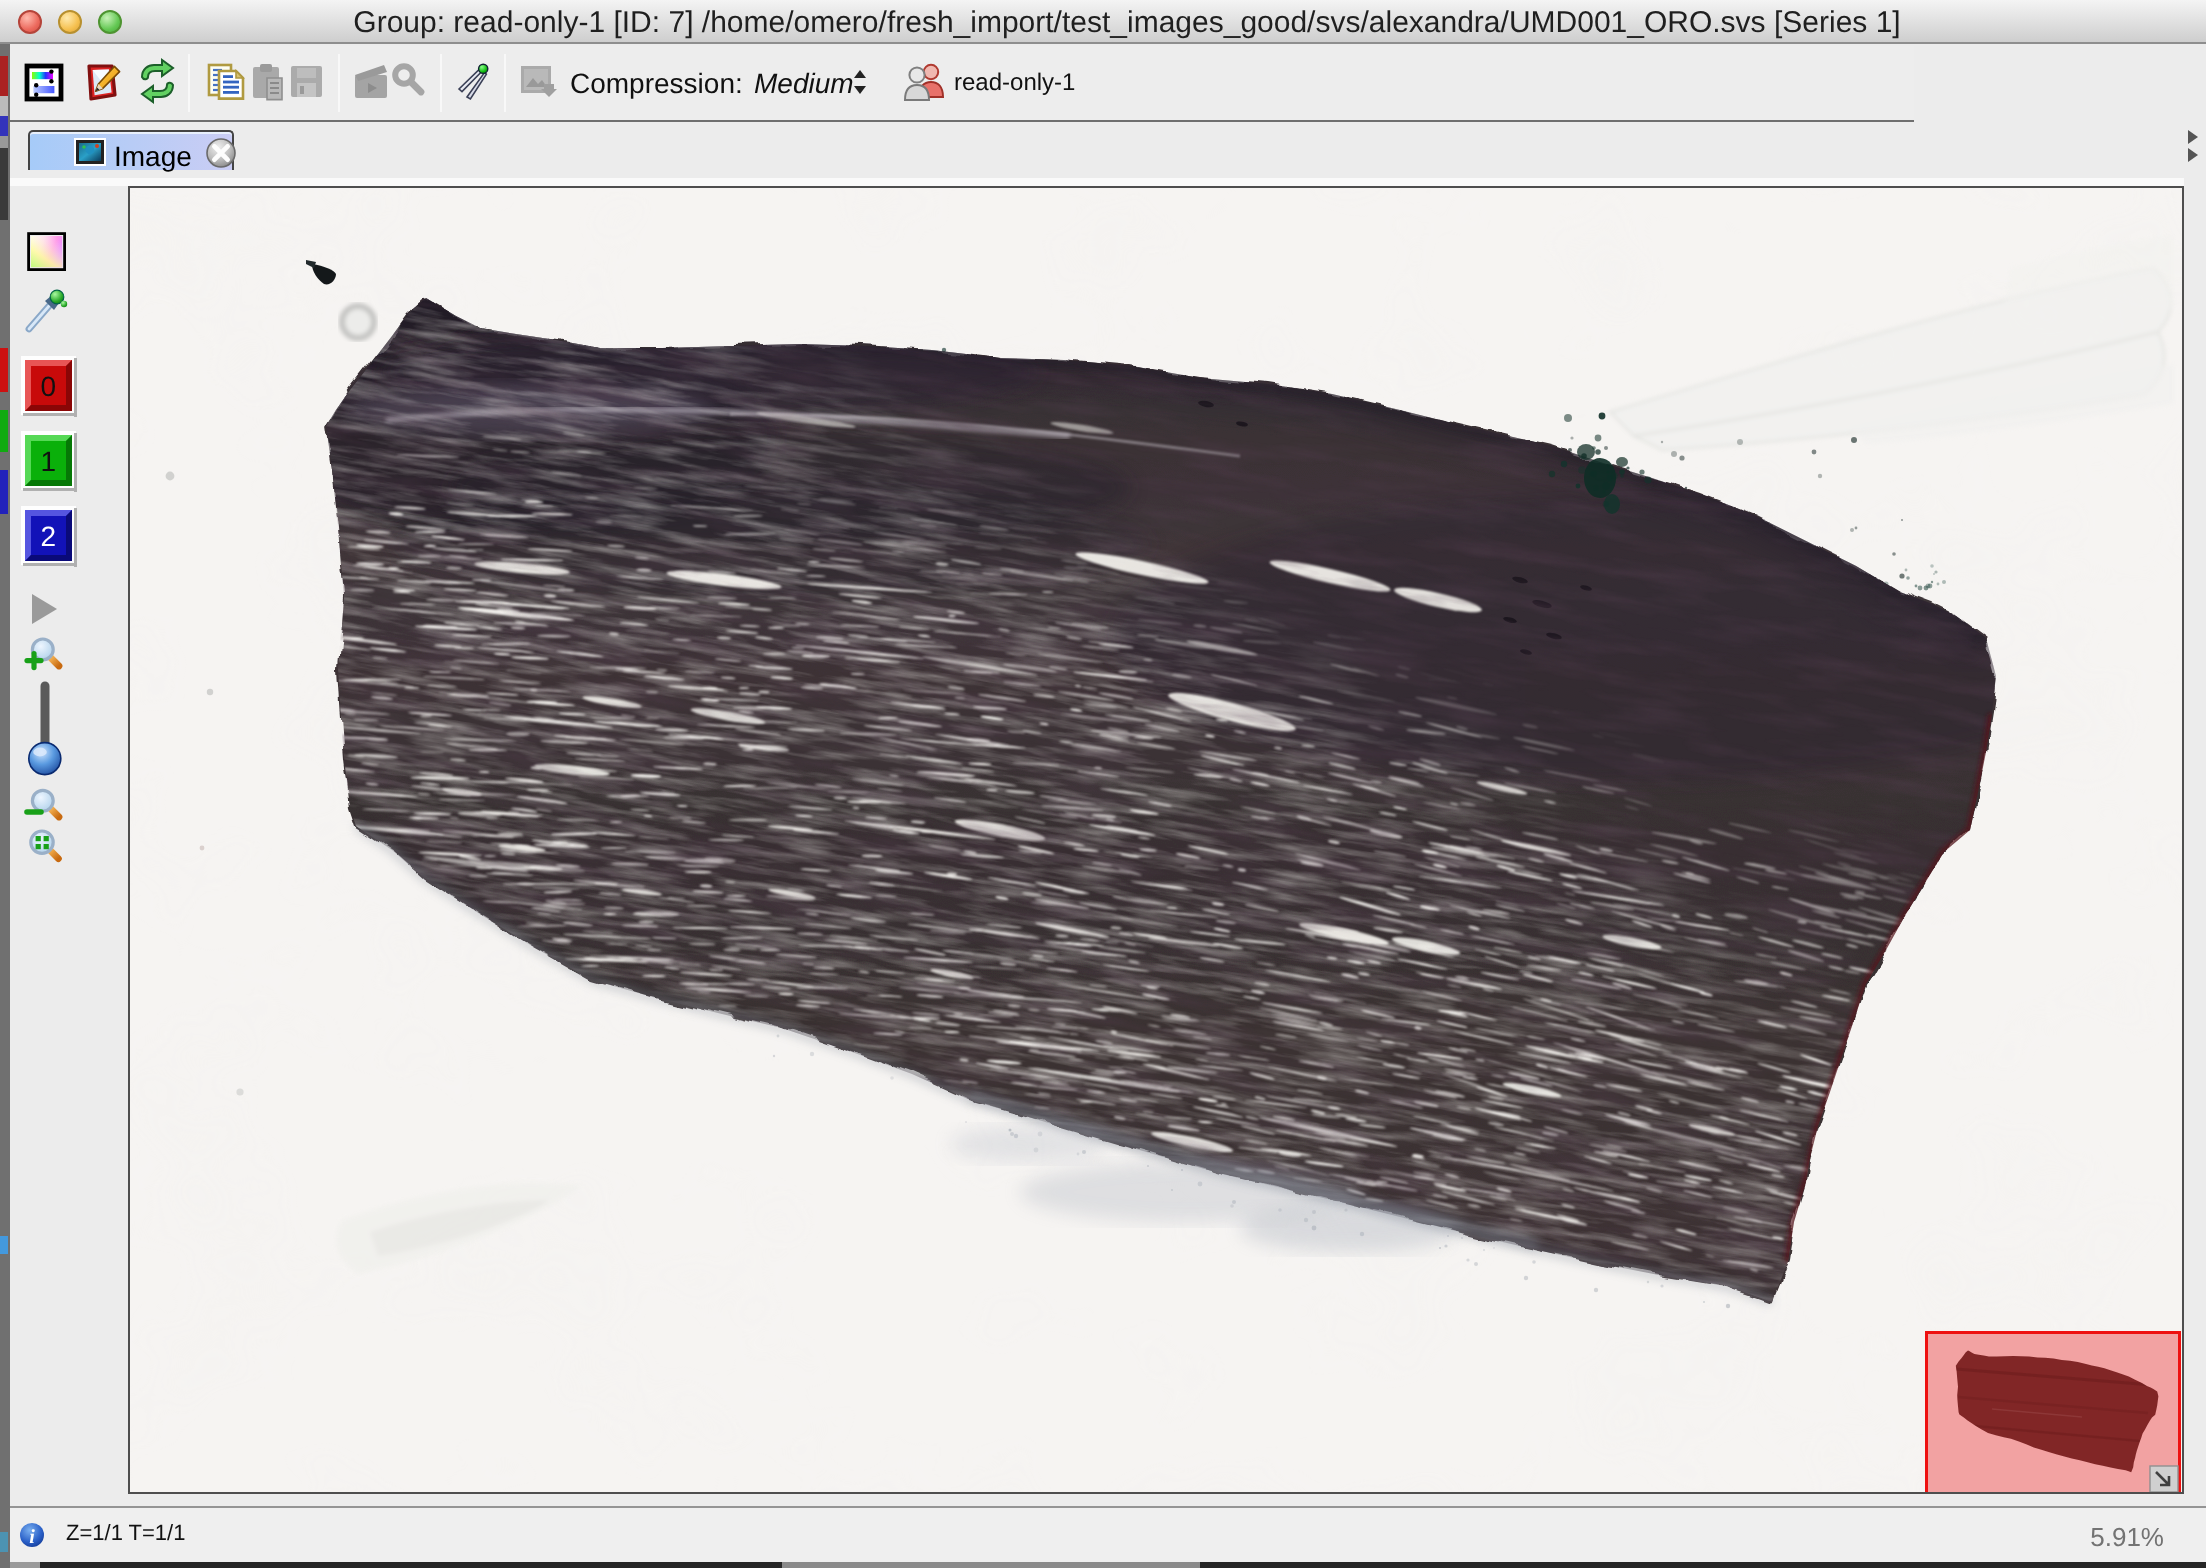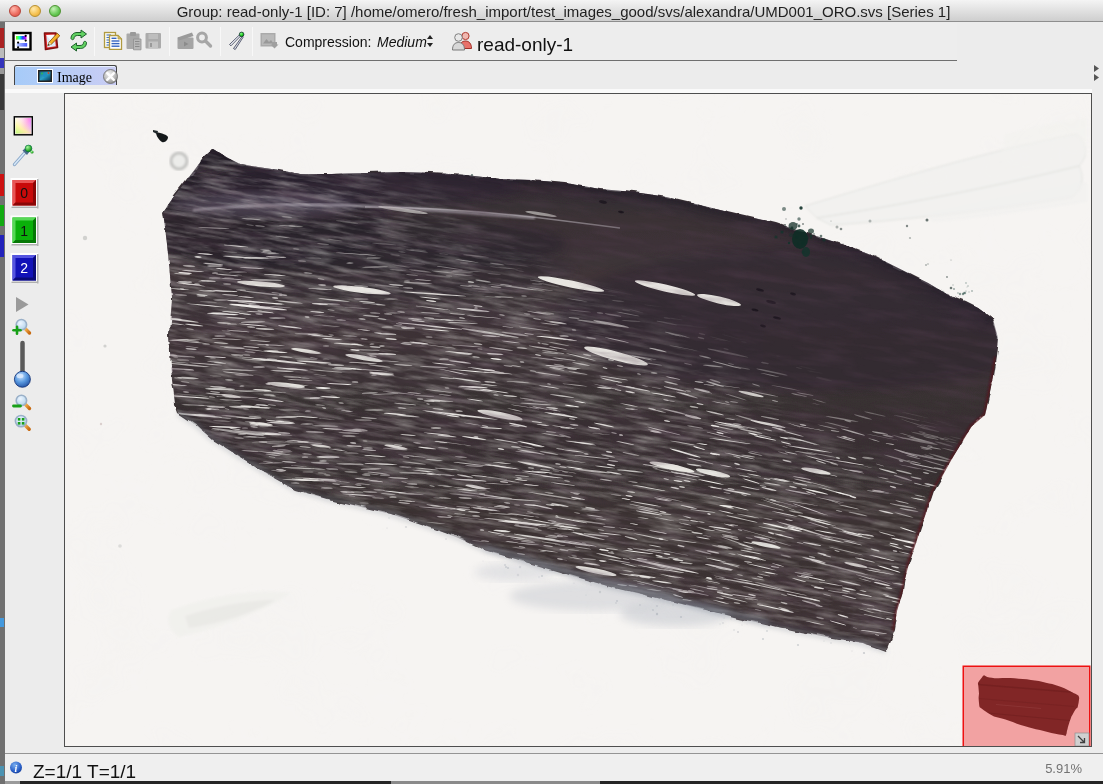--- a/index.html
+++ b/index.html
@@ -2,21 +2,21 @@
 <html><head><meta charset="utf-8"><style>
 * { margin:0; padding:0; box-sizing:border-box; }
 html,body { width:1103px; height:784px; overflow:hidden; font-family:"Liberation Sans",sans-serif; background:#ececec; }
 .abs { position:absolute; }
 #titlebar { left:0; top:0; width:1103px; height:22px; background:linear-gradient(#f4f4f4,#cecece); border-bottom:1px solid #8e8e8e;padding-left:44px; }
 .tl { position:absolute; top:5px; width:12px; height:12px; border-radius:50%; }
 #title { position:absolute; top:3px; left:12px; width:100%; text-align:center; font-size:15px; color:#1f1f1f; }
 #toolbar { left:0; top:23px; width:957px; height:38px; background:#ededed; border-bottom:1px solid #6f6f6f; }
 .sep { position:absolute; top:4px; width:1px; height:29px; background:#c9c9c9; border-right:1px solid #f8f8f8; }
 #tabrow { left:0; top:62px; width:1103px; height:27px; background:#ececec; }
-#tab { position:absolute; left:14px; top:3px; width:103px; height:20px; background:linear-gradient(90deg,#a6cbf8,#cacdf4); border:1px solid #444; border-bottom:none; border-radius:2.5px 2.5px 0 0; box-shadow:inset 0 1px 0 #e8f0fc;font-family:Liberation Serif, serif; }
+#tab { position:absolute; left:14px; top:3px; width:103px; height:20px; background:linear-gradient(90deg,#a6cbf8,#cacdf4); border:1px solid #444; border-bottom:none; border-radius:2.5px 2.5px 0 0; box-shadow:inset 0 1px 0 #e8f0fc; }
 #content { left:0; top:89px; width:1103px; height:664px; background:#ececec; }
 #whitestrip { position:absolute; left:5px; top:0; width:1087px; height:4px; background:#fafafa; }
 #panel { position:absolute; left:64px; top:4px; width:1028px; height:654px; border:1px solid #4e4e4e; background:#f6f4f2; }
 #statusbar { left:0; top:753px; width:1103px; height:28px; background:#efefef; border-top:1px solid #949494; }
 #bottomline { left:0; top:781px; width:1103px; height:3px; background:#262626; }
 #leftstrip { left:0; top:22px; width:5px; height:762px; background:#707070; }
 </style></head><body>
 
 <div class="abs" id="titlebar">
  <div class="tl" style="left:9px;  background:radial-gradient(circle at 35% 30%,#ffb9ad,#ec6a5e 60%,#d24b3e); border:1px solid #b5443a;"></div>
@@ -142,21 +142,21 @@
  <div class="sep" style="left:94px;"></div>
  <div class="sep" style="left:169px;"></div>
  <div class="sep" style="left:220px;"></div>
  <div class="sep" style="left:252px;"></div>
  <svg width="220" height="38" viewBox="0 0 220 38" style="position:absolute;left:280px;top:0" xmlns="http://www.w3.org/2000/svg">
 <text x="5" y="23.5" font-family="Liberation Sans,sans-serif" font-size="14" fill="#111">Compression:</text>
 <text x="97" y="23.5" font-family="Liberation Sans,sans-serif" font-size="14" font-style="italic" fill="#111">Medium</text>
 <path d="M147,16 L150,12 L153,16 Z" fill="#222"></path>
 <path d="M147,20 L150,24 L153,20 Z" fill="#222"></path>
 </svg>
- <div style="position:absolute; left:477px; top:11px; font-size:19px; color:#111;">read-only-1</div>
+ <div style="position:absolute; left:477px; top:11px; font-size:12px; color:#111;">read-only-1</div>
 </div>
 
 <div class="abs" id="tabrow">
   <div id="tab">
     <svg width="120" height="23" viewBox="0 0 120 23" style="position:absolute;left:0;top:0" xmlns="http://www.w3.org/2000/svg">
 <defs>
  <radialGradient id="closeg" cx="0.4" cy="0.3" r="0.8">
   <stop offset="0" stop-color="#efefef"></stop>
             <stop offset="0.55" stop-color="#bdbdbd"></stop>
             <stop offset="1" stop-color="#7e7e7e"></stop>
@@ -2239,21 +2239,21 @@
 <defs>
         <radialGradient id="infog" cx="0.4" cy="0.3" r="0.9">
  <stop offset="0" stop-color="#7ab0f0"></stop>
           <stop offset="0.55" stop-color="#2a60c8"></stop>
           <stop offset="1" stop-color="#0a2a80"></stop>
 </radialGradient>
       </defs>
 <circle cx="16" cy="13.5" r="6" fill="url(#infog)"></circle>
 <text x="16" y="17.5" text-anchor="middle" font-family="Liberation Serif,serif" font-size="10" font-weight="bold" fill="#fff" font-style="italic">i</text>
 </svg>
-  <span style="position:absolute;left:33px;top:7px;font-size:19px;color:#111;text-align:center;">Z=1/1 T=1/1</span>
+  <span style="position:absolute;left:33px;top:7px;font-size:11px;color:#111;text-align:center;">Z=1/1 T=1/1</span>
   <span style="position:absolute;right:21px;top:7px;font-size:13px;color:#737373;">5.91%</span>
 </div>
 <div class="abs" id="bottomline"></div>
 <div class="abs" style="left:0;top:781px;width:20px;height:3px;background:#9a9a9a;"></div>
 <div class="abs" style="left:391px;top:781px;width:209px;height:3px;background:#8a8a8a;"></div>
 <div class="abs" id="leftstrip">
   <div class="abs" style="left:0;top:6px;width:4px;height:20px;background:#a22;"></div>
   <div class="abs" style="left:0;top:26px;width:4px;height:10px;background:#bbb;"></div>
   <div class="abs" style="left:0;top:36px;width:4px;height:10px;background:#33b;"></div>
   <div class="abs" style="left:0;top:46px;width:4px;height:6px;background:#999;"></div>

